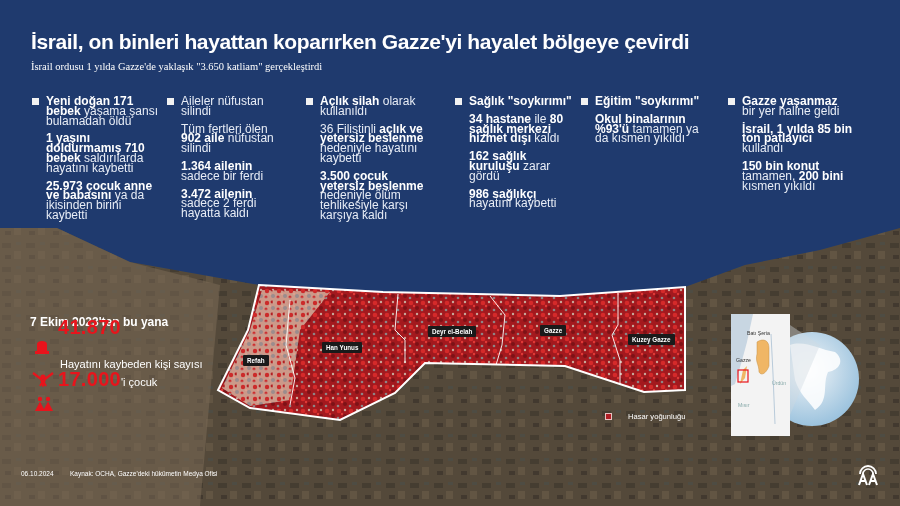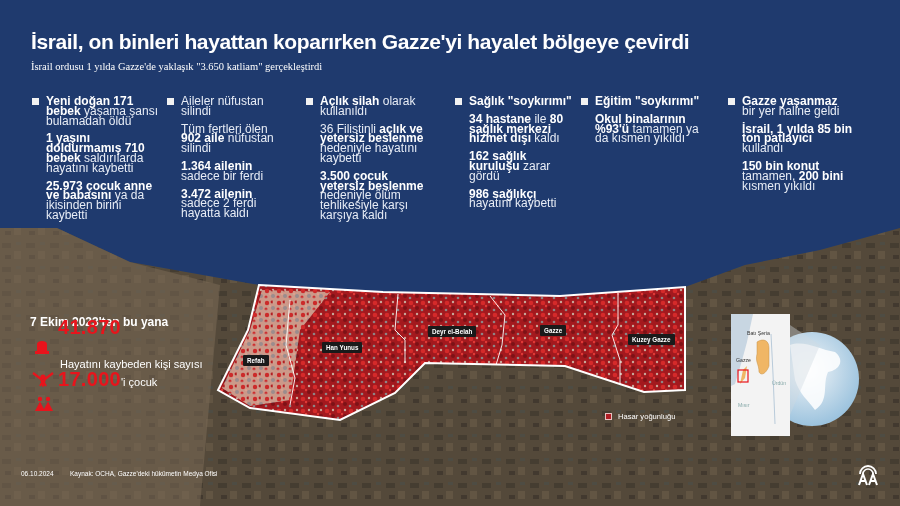--- a/index.html
+++ b/index.html
@@ -28,21 +28,21 @@
   .stats-head { font-size: 12px; font-weight: bold; color: #fff; white-space: nowrap; }
   .stat-row { position: absolute; white-space: nowrap; }
   .big { color: #e8141c; font-size: 20px; font-weight: bold; letter-spacing: 0.3px; }
   .small { color: #fff; font-size: 11px; }
   .stat-icon { position: absolute; }
 
   .map-label {
     position: absolute; background: #1a1a1a; color: #fff; font-size: 6.3px;
     padding: 2px 4px; font-weight: bold; white-space: nowrap; border-radius: 1px;
   }
-  .legend { position: absolute; left: 605px; top: 412px; display: flex; align-items: center; gap: 6px; }
+  .legend { position: absolute; left: 605px; top: 412px; display: flex; align-items: center; gap: 16px; }
   .legend .swatch { width: 7px; height: 7px; background: #b01e24; border: 1px solid #e8c0c0; }
   .legend .lt { font-size: 7.6px; color: #fff; }
 
   .inset { position: absolute; left: 731px; top: 314px; width: 59px; height: 122px; }
   .inset-label { position: absolute; font-size: 5.2px; color: #333; white-space: nowrap; }
 
   .footer-date { position: absolute; left: 21px; top: 470px; font-size: 6.5px; color: #fff; }
   .footer-src { position: absolute; left: 70px; top: 470px; font-size: 6.5px; color: #fff; white-space: nowrap; }
   .logo { position: absolute; left: 857px; top: 462px; width: 22px; height: 24px; }
 </style>

